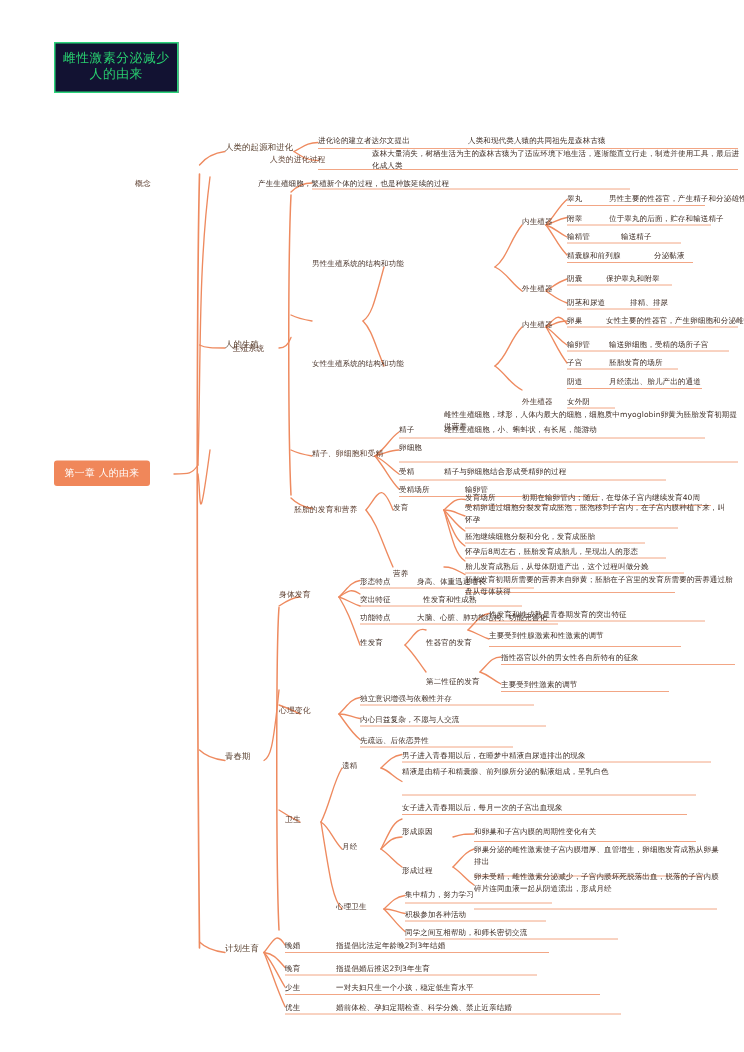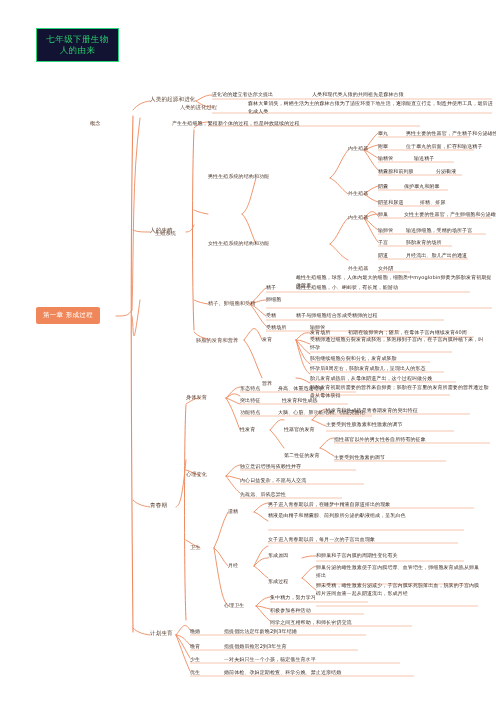--- a/index.html
+++ b/index.html
@@ -242,25 +242,25 @@
       <line x1="270" y1="614" x2="364" y2="614"></line>
       <line x1="270" y1="626" x2="412" y2="626"></line>
       <line x1="190" y1="635" x2="366" y2="635"></line>
       <line x1="190" y1="650" x2="358" y2="650"></line>
       <line x1="190" y1="663" x2="400" y2="663"></line>
       <line x1="190" y1="676" x2="414" y2="676"></line>
     </g>
   </svg>
 
   <div class="title-box">
-    <span class="title-line">七年级下册生物</span>
+    <span class="title-line">雌性激素分泌减少</span>
     <span class="title-line">人的由来</span>
   </div>
 
-  <div class="root-node">第一章 形成过程</div>
+  <div class="root-node">第一章 人的由来</div>
 
   <div class="node lv1" style="left:150px; top:96px;">人类的起源和进化</div>
   <div class="node lv1" style="left:150px; top:227px;">人的生殖</div>
   <div class="node lv1" style="left:150px; top:502px;">青春期</div>
   <div class="node lv1" style="left:150px; top:630px;">计划生育</div>
 
   <div class="node leaf" style="left:212px; top:91px;">进化论的建立者达尔文提出</div>
   <div class="node leaf" style="left:312px; top:91px;">人类和现代类人猿的共同祖先是森林古猿</div>
   <div class="node lv2" style="left:180px; top:104px;">人类的进化过程</div>
   <div class="node leaf wrap" style="left:248px; top:100px; width:246px;">森林大量消失，树栖生活为主的森林古猿为了适应环境下地生活，逐渐能直立行走，制造并使用工具，最后进化成人类</div>

